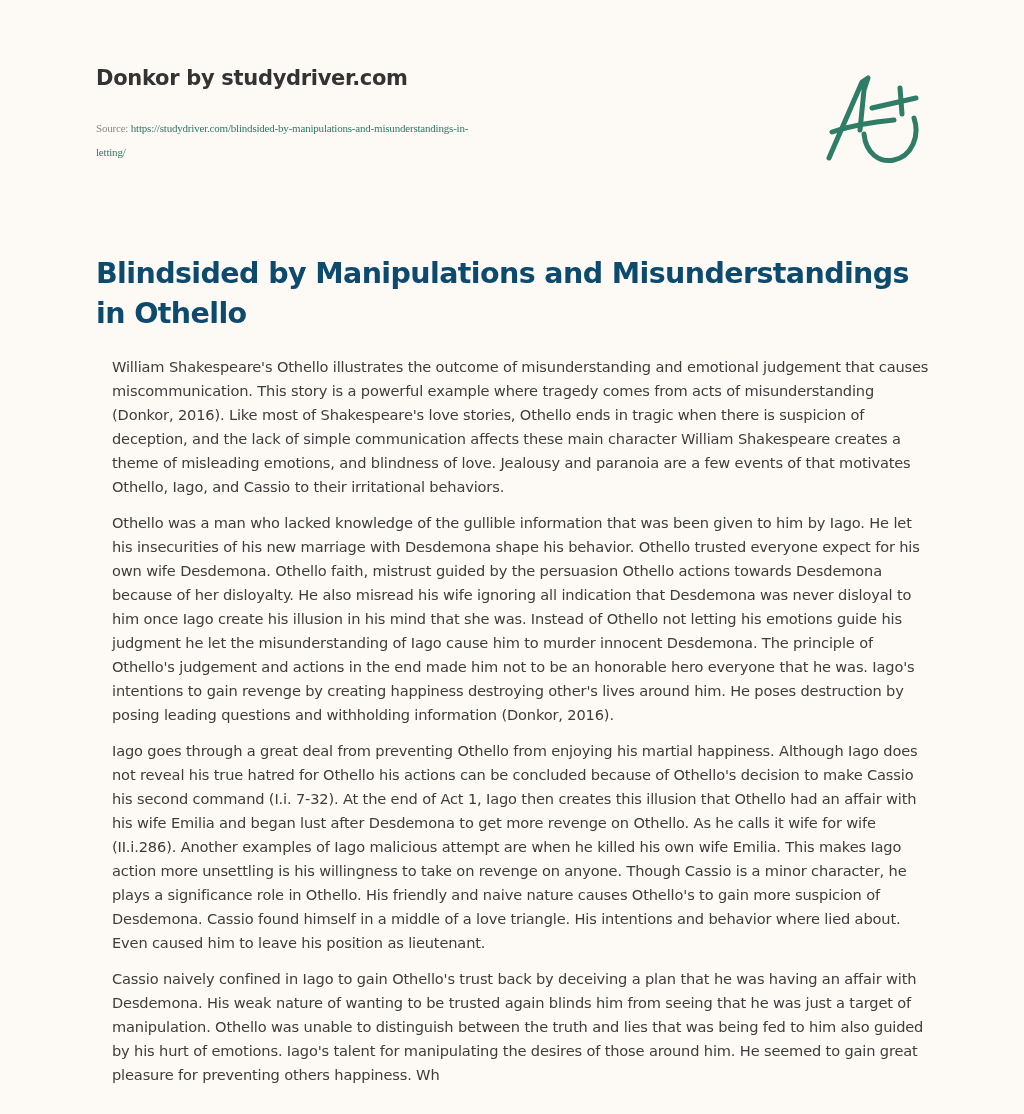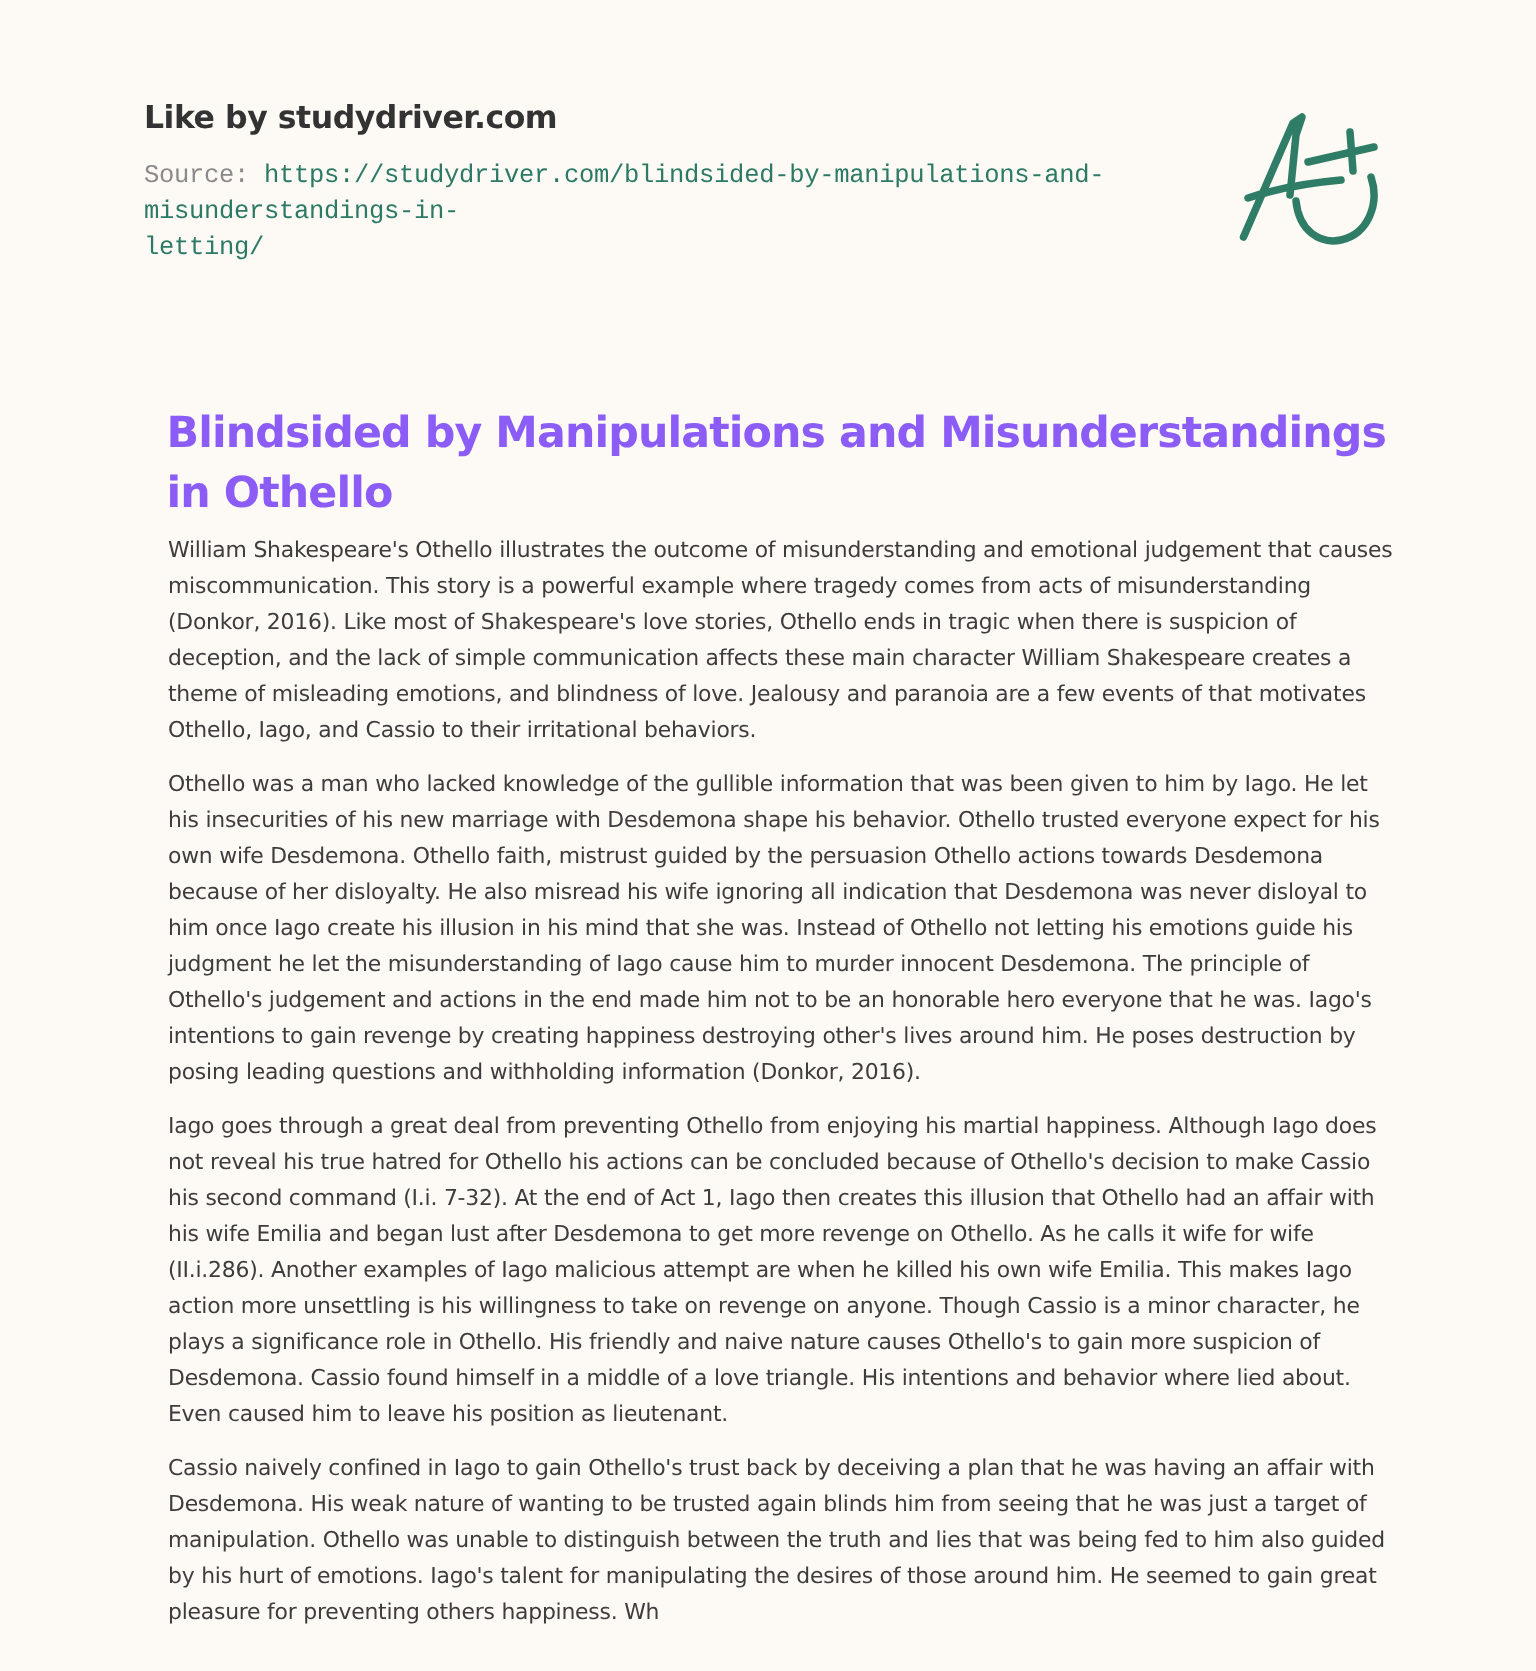--- a/index.html
+++ b/index.html
@@ -24,49 +24,49 @@
     .site-title {
       font-family: "DejaVu Sans", sans-serif;
       font-size: 21px;
       font-weight: bold;
       color: #333333;
       margin: 0;
       line-height: 32px;
       letter-spacing: -0.3px;
     }
     .source {
-      margin-top: 12px;
-      font-family: Liberation Mono, monospace;
-      font-size: 17px;
+      margin-top: 22px;
+      font-family: Liberation Serif, serif;
+      font-size: 11px;
       line-height: 24px;
       color: #8a8a8a;
       letter-spacing: -0.2px;
     }
     .source a {
       color: #2c7a66;
       text-decoration: none;
     }
     .logo {
       position: absolute;
       left: 820px;
       top: 68px;
       width: 108px;
       height: 96px;
     }
     .title {
       position: absolute;
       left: 96px;
       top: 254px;
       width: 830px;
-      margin: 15px;
+      margin: 0;
       font-family: "DejaVu Sans", sans-serif;
       font-size: 28.5px;
       font-weight: bold;
       line-height: 40px;
-      color: #8b5cf6;
+      color: #0c4a6e;
       letter-spacing: -0.6px;
     }
     .content {
       position: absolute;
       left: 96px;
       top: 355px;
       width: 840px;
     }
     .content p {
       margin: 0 0 12px 16px;
@@ -74,21 +74,21 @@
       font-size: 14.6px;
       line-height: 24px;
       color: #3d3d3d;
       letter-spacing: -0.15px;
     }
   </style>
 </head>
 <body>
 
 <div class="header">
-  <h2 class="site-title">Like by studydriver.com</h2>
+  <h2 class="site-title">Donkor by studydriver.com</h2>
   <div class="source">
     <span>Source:</span>
     <a><span>https://studydriver.com/blindsided-by-manipulations-and-misunderstandings-in-</span><br><span>letting/</span></a>
   </div>
 </div>
 
 <div class="logo">
   <svg width="108" height="96" viewBox="0 0 108 96" fill="none" stroke="#2f7d66" stroke-width="5" stroke-linecap="round" stroke-linejoin="round">
     <path d="M9 90 L42 14 L48 10 L44 22 L40 62"></path>
     <path d="M12 64 C 30 58, 52 54, 74 52"></path>

